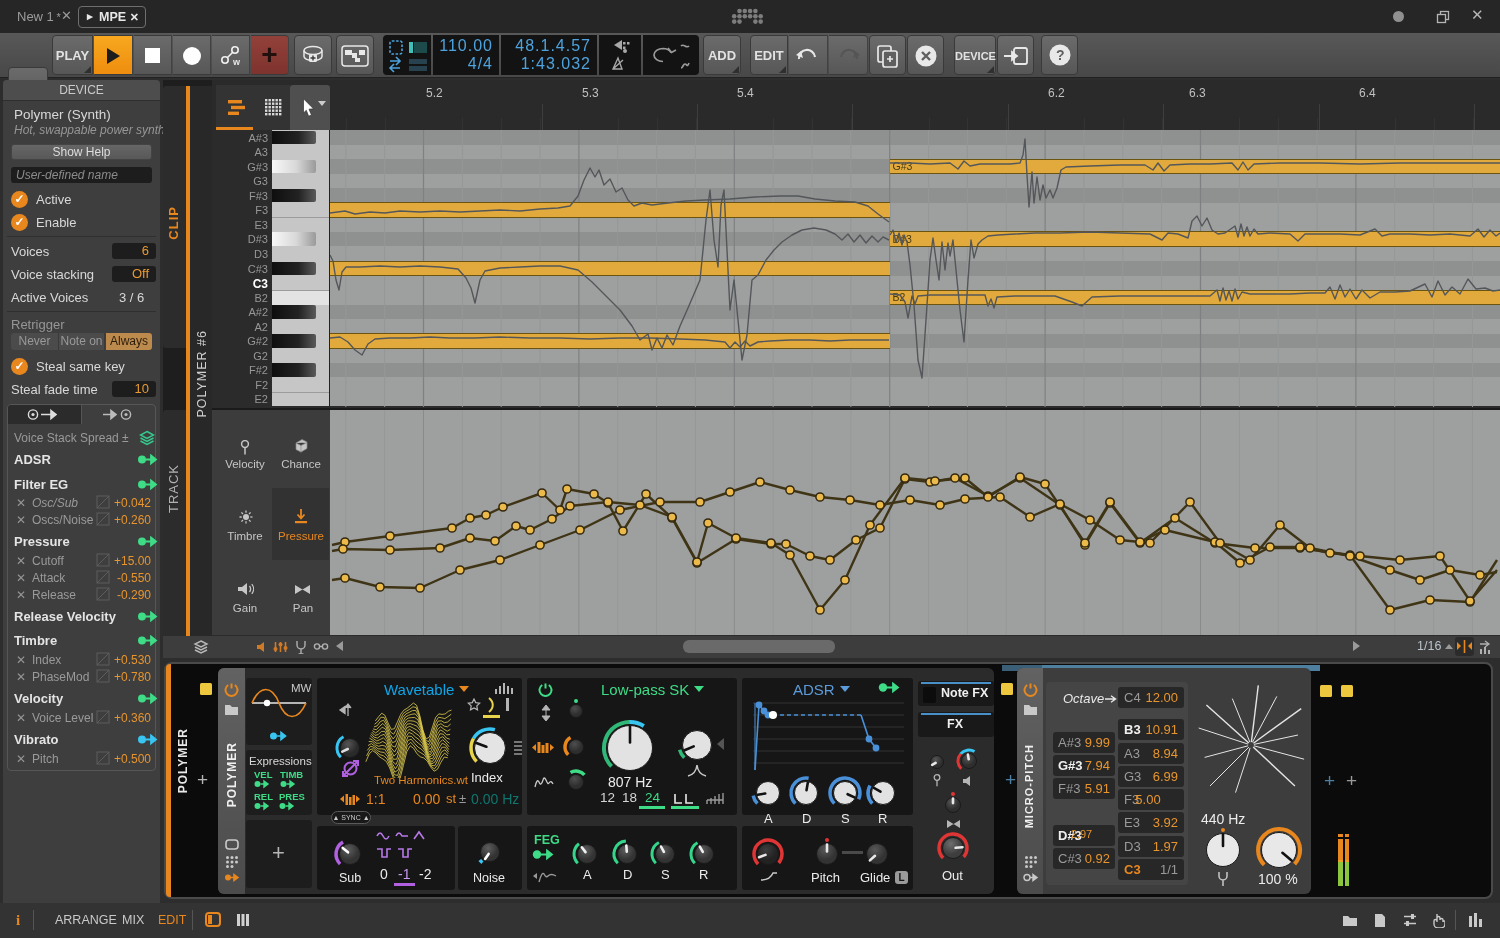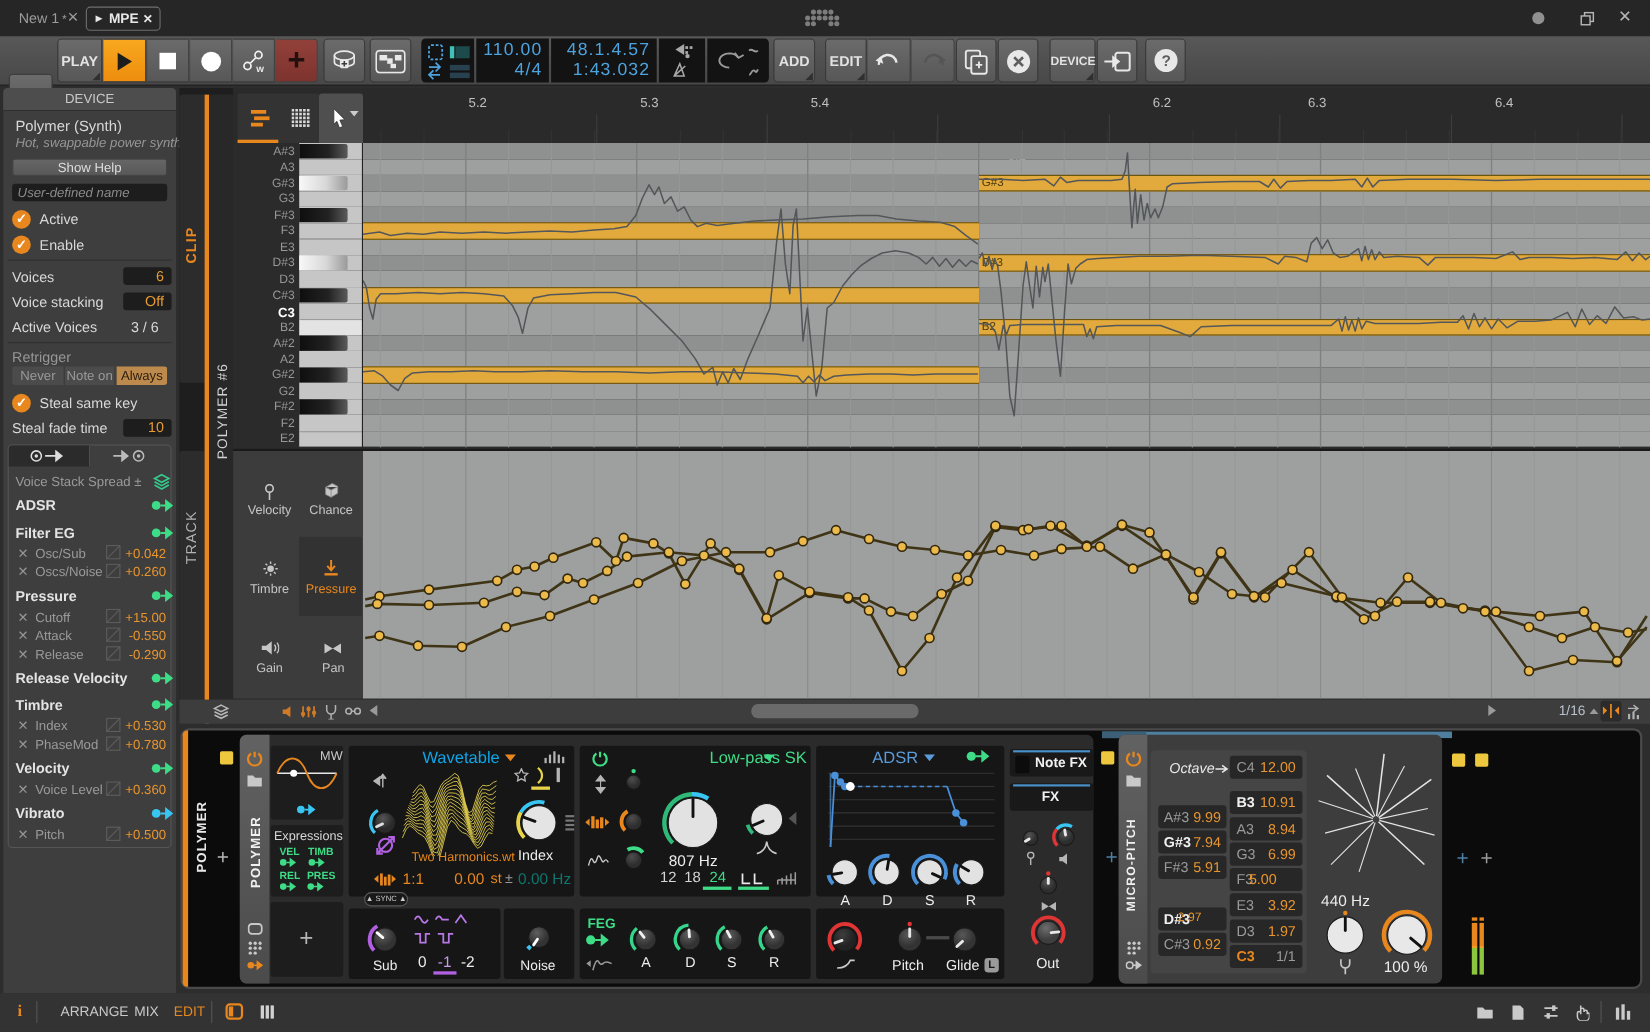--- a/index.html
+++ b/index.html
@@ -237,21 +237,21 @@
         <svg class="abs" style="left:129px;top:48px;" width="22" height="13">
           <circle cx="5" cy="6.5" r="4" fill="#3edc87"></circle>
           <path d="M9,6.5 h9 M14,2.5 l5,4 -5,4z" stroke="#3edc87" fill="#3edc87" stroke-width="1.8"></path>
         </svg>
     <span class="abs modname" style="left:6px;top:72px;">Filter EG</span>
         <svg class="abs" style="left:129px;top:73px;" width="22" height="13">
           <circle cx="5" cy="6.5" r="4" fill="#3edc87"></circle>
           <path d="M9,6.5 h9 M14,2.5 l5,4 -5,4z" stroke="#3edc87" fill="#3edc87" stroke-width="1.8"></path>
         </svg>
     <span class="abs gray" style="left:8px;top:91px;font-size:12px;">✕</span>
-        <span class="abs modsub" style="left:24px;top:91px;">Osc/Sub</span>
+        <span class="abs modsub" style="left:24px;top:91px;font-style:italic;">Osc/Sub</span>
         <svg class="abs" style="left:88px;top:90px;" width="14" height="14">
           <rect x="1" y="1" width="12" height="12" fill="none" stroke="#5d5d5d"></rect>
           <path d="M1,13 L13,1" stroke="#5d5d5d"></path>
         </svg>
         <span class="modval" style="top:91px;">+0.042</span>
     <span class="abs gray" style="left:8px;top:108px;font-size:12px;">✕</span>
         <span class="abs modsub" style="left:24px;top:108px;">Oscs/Noise</span>
         <svg class="abs" style="left:88px;top:107px;" width="14" height="14">
           <rect x="1" y="1" width="12" height="12" fill="none" stroke="#5d5d5d"></rect>
           <path d="M1,13 L13,1" stroke="#5d5d5d"></path>
@@ -1005,21 +1005,21 @@
         <circle cx="18" cy="18" r="9.5" fill="url(#g62344)" stroke="#1a1a1a" stroke-width="1"></circle>
         <path d="M10.5,28.6 A13,13 0 0 1 7.8,26.0" fill="none" stroke="#38c5f2" stroke-width="3.5" stroke-linecap="butt"></path>
         <line x1="16.6" y1="19.9" x2="13.1" y2="25.0" stroke="#fff" stroke-width="2.6" stroke-linecap="round"></line>
       </svg>
 <span class="abs" style="left:307px;top:207px;color:#ececec;font-size:12.5px;">Noise</span>
 <div class="abs" style="left:361px;top:14px;width:210px;height:137px;background:#161616;border-radius:3px;"></div>
 <svg class="abs" style="left:372px;top:18px;" width="15" height="15">
         <path d="M7.5,1.5 v5" stroke="#3edc87" stroke-width="2"></path>
         <path d="M4.2,3 a6,6 0 1 0 6.6,0" fill="none" stroke="#3edc87" stroke-width="2"></path>
       </svg>
-<span class="abs" style="left:435px;top:17px;color:#3edc87;font-size:15px;margin-left:44px;">Low-pass SK</span>
+<span class="abs" style="left:435px;top:17px;color:#3edc87;font-size:15px;">Low-pass SK</span>
 <span class="abs" style="left:528px;top:22px;width:0;height:0;border-left:5px solid transparent;border-right:5px solid transparent;border-top:6px solid #3edc87;"></span>
 <svg class="abs" style="left:374px;top:40px;" width="12" height="18">
         <path d="M6,1 l4,5 h-8z M6,17 l4,-5 h-8z M6,4 v10" stroke="#b5b5b5" fill="#b5b5b5" stroke-width="1"></path>
       </svg>
 <svg class="abs" style="left:395px;top:32px;" width="30" height="30">
         <defs>
           <radialGradient id="g87601" cx="40%" cy="30%">
             <stop offset="0%" stop-color="#4e4e4e"></stop>
             <stop offset="100%" stop-color="#2e2e2e"></stop>
           </radialGradient>

